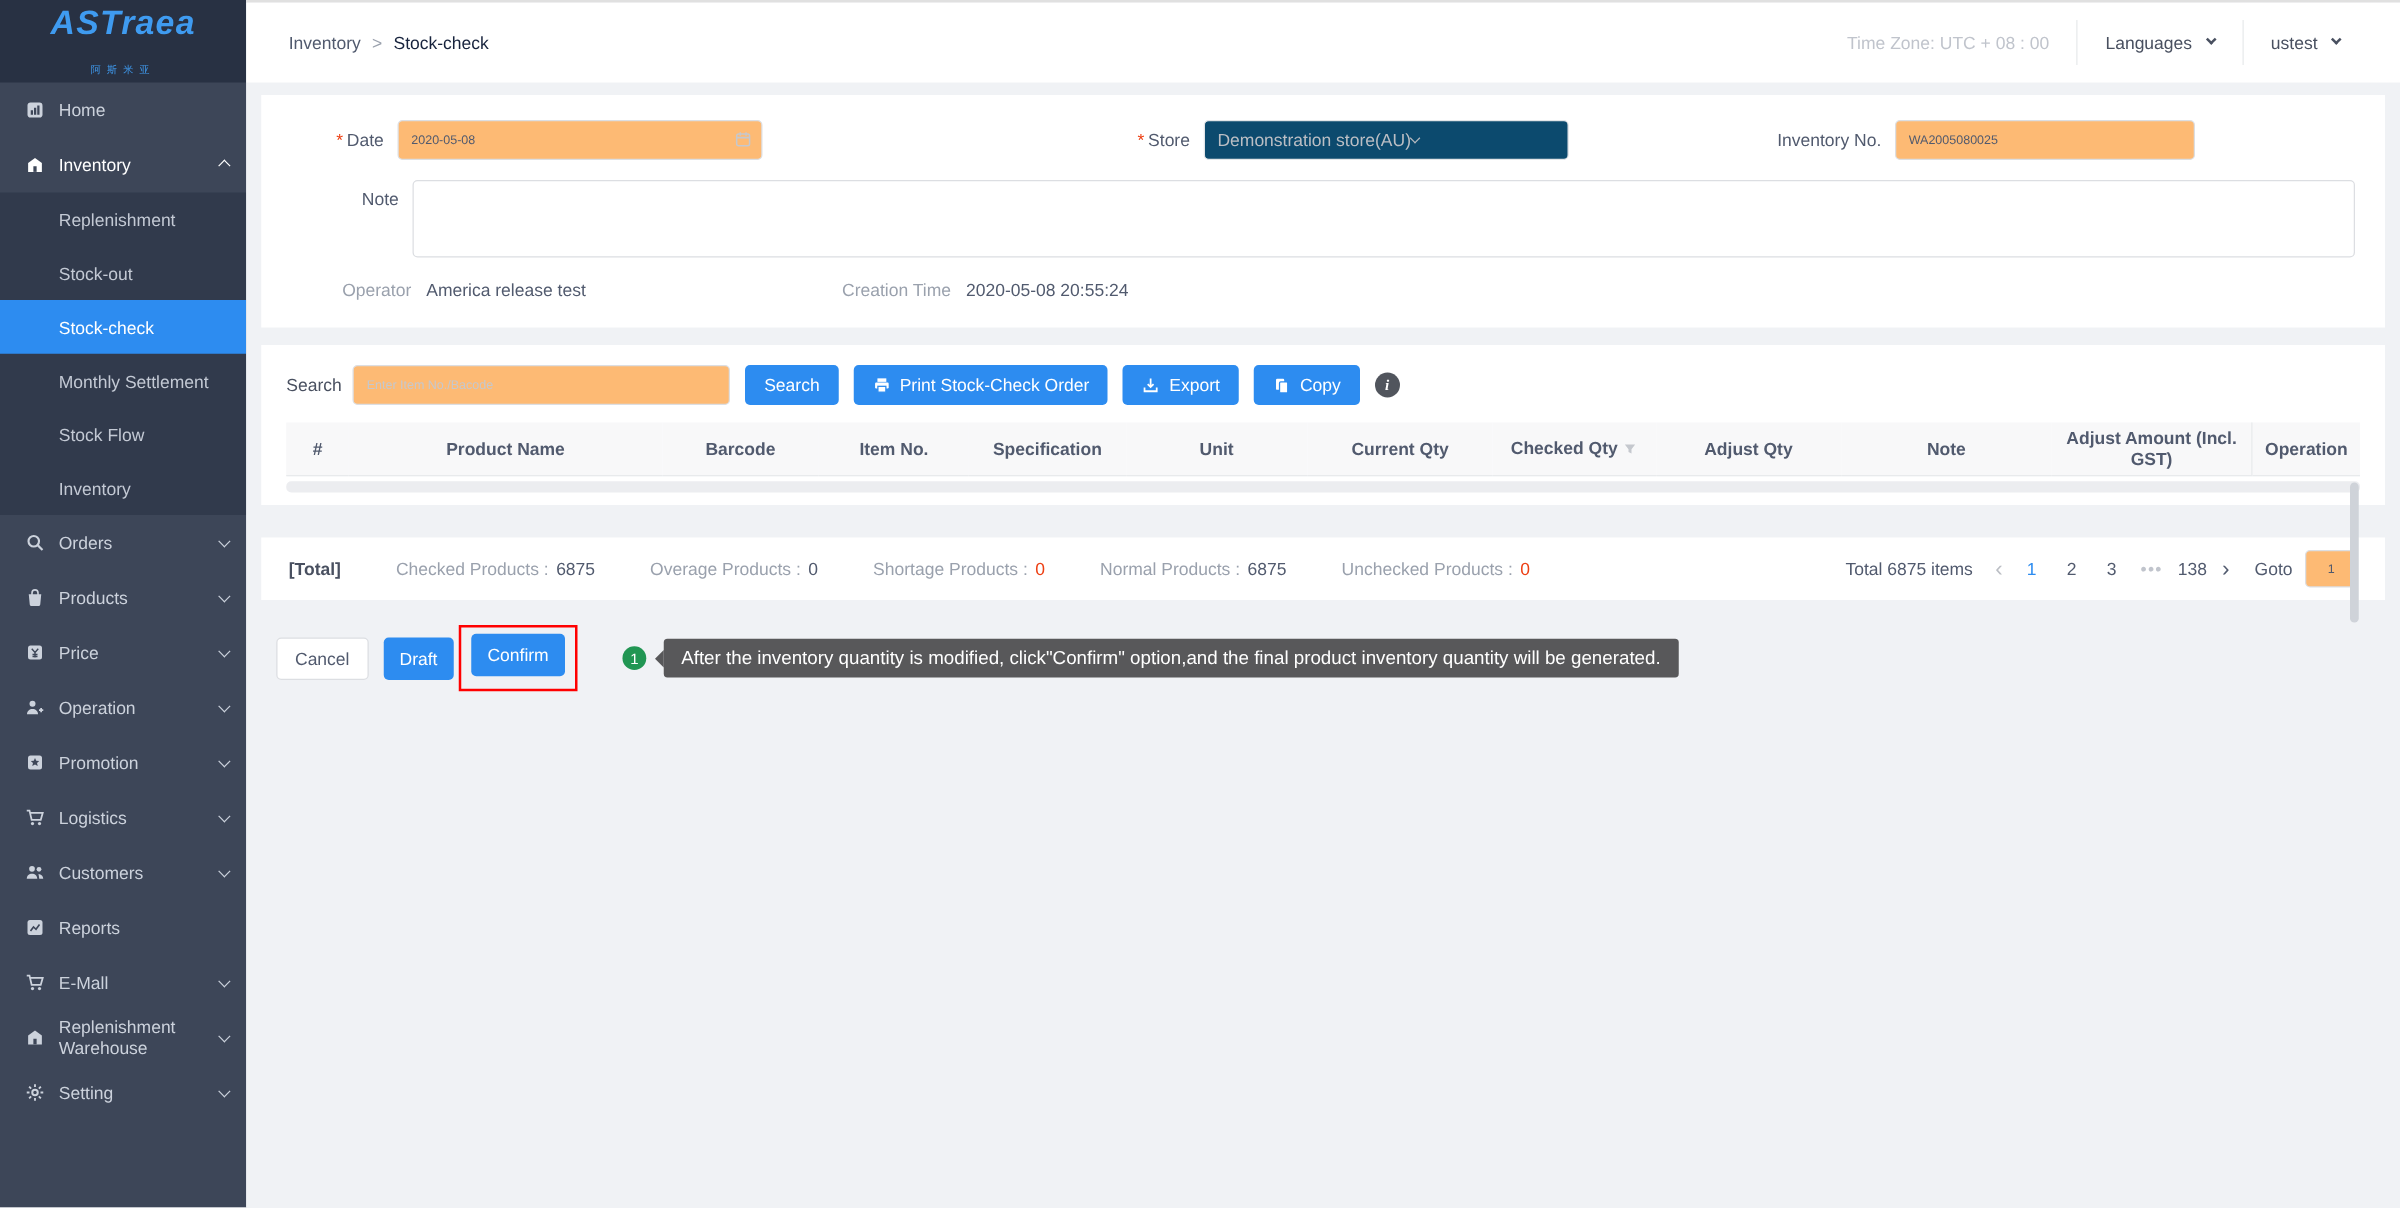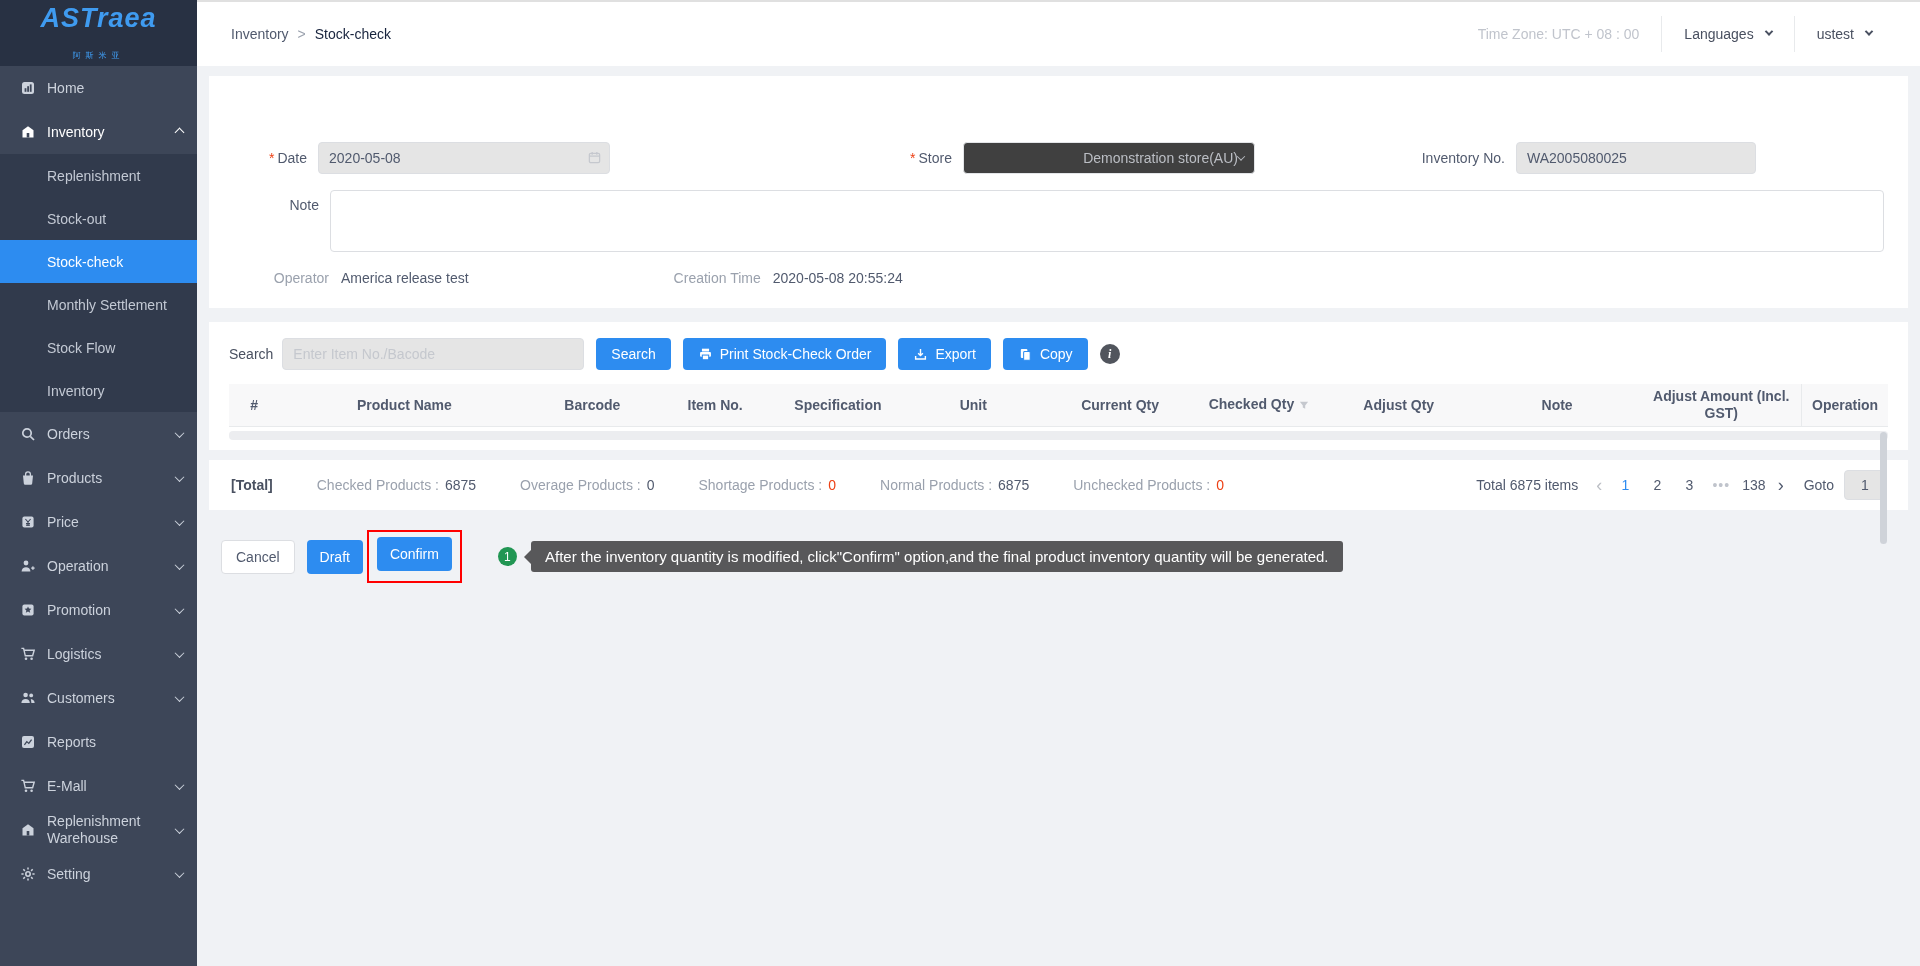--- a/index.html
+++ b/index.html
@@ -31,28 +31,28 @@
   .breadcrumb .sep { color:#9aa1ad; }
   .breadcrumb .current { color:#17233d; }
   .topbar-right { display:flex; align-items:center; height:100%; }
   .tz { color:#c0c4cc; padding-right:22px; }
   .top-dd { display:flex; align-items:center; gap:12px; padding:0 22px; height:36px; border-left:1px solid #e8eaec; cursor:pointer; color:#495060; }
   .top-dd .chev { width:6px; height:6px; border-width:2px; margin-top:-3px; }
 
   
   .form-card { background:#fff; margin:10px 12px 0; padding:20px 24px 22px; flex:0 0 auto; }
   .frow { display:flex; align-items:center; }
-  .fg { display:flex; align-items:center;margin-top:46px; }
+  .fg { display:flex; align-items:center; }
   .flabel { color:#515a6e; text-align:right; margin-right:11px; white-space:nowrap; }
   .req { color:#ed4014; margin-right:3px; }
-  .inp { height:32px; border:1px solid #dcdee2; border-radius:4px; padding:0 10px; font-size:14px; color:#515a6e; font-family:"Liberation Sans",sans-serif; outline:none; background:#e5e5e5; }
+  .inp { height:32px; border:1px solid #dcdee2; border-radius:4px; padding:0 10px; font-size:10px; color:#515a6e; font-family:"Liberation Sans",sans-serif; outline:none; background:#fdba74; }
   .date-wrap { position:relative; width:292px; }
   .date-wrap .inp { width:100%; padding-right:30px; }
   .date-wrap .cal { position:absolute; right:8px; top:8px; }
-  .select { width:292px; height:32px; background:#404040; border:1px solid #e3e5e8; border-radius:4px; display:flex; align-items:center; justify-content:flex-end; padding:0 10px; color:#bbbec4; cursor:not-allowed; }
+  .select { width:292px; height:32px; background:#0c4a6e; border:1px solid #e3e5e8; border-radius:4px; display:flex; align-items:center; justify-content:flex-start; padding:0 10px; color:#bbbec4; cursor:not-allowed; }
   .select .chev { border-color:#b6b9bf; width:6px; height:6px; }
   .fg-date { margin-left:36px; }
   .fg-store { margin-left:300px; }
   .fg-inv { margin-left:auto; margin-right:128px; }
   .fg-inv .inp { width:240px; }
   .note-row { margin-top:16px; align-items:flex-start; }
   .note-row .flabel { margin-left:36px; width:50px; margin-top:7px; }
   .note-ta { flex:1; height:62px; border:1px solid #dcdee2; border-radius:4px; resize:none; padding:6px 10px; font-family:"Liberation Sans",sans-serif; font-size:14px; outline:none; }
   .meta-row { margin-top:18px; }
   .mlabel { color:#9aa1ad; margin-left:36px; width:60px; text-align:right; }
@@ -69,21 +69,21 @@
   .info-circle { width:20px; height:20px; border-radius:50%; background:#51555d; color:#fff; display:inline-flex; align-items:center; justify-content:center; font-size:12px; font-style:italic; font-weight:bold; margin-left:12px; font-family:"Liberation Serif",serif; }
   .table-wrap { position:relative; }
   table { width:100%; border-collapse:collapse; table-layout:fixed; }
   thead th { background:#f8f8f9; height:42px; font-weight:bold; color:#515a6e; font-size:14px; text-align:center; padding:4px 6px; border-bottom:1px solid #e8eaec; line-height:17px; }
   td.op, th.op { border-left:1px solid #e8eaec; }
   .funnel { margin-left:4px; vertical-align:-2px; }
   .vscroll { position:absolute; right:1px; top:48px; width:7px; height:112px; background:#cfd3d9; border-radius:4px; }
   .hscroll { height:9px; background:#ecedf0; border-radius:4px; margin-top:4px; }
 
   
-  .footer-bar { background:#fff; margin:10px 12px 0; height:50px; display:flex; align-items:center; justify-content:space-between; padding:0 22px; flex:0 0 50px; }
+  .footer-bar { background:#fff; margin:26px 12px 0; height:50px; display:flex; align-items:center; justify-content:space-between; padding:0 22px; flex:0 0 50px; }
   .totals { display:flex; align-items:center; }
   .total-label { color:#495060; font-weight:bold; }
   .sum-item { margin-left:44px; color:#9aa1ad; }
   .sum-item .v { color:#515a6e; margin-left:6px; }
   .sum-item .v.red { color:#ed4014; }
   .pagination { display:flex; align-items:center; gap:10px; color:#515a6e; }
   .pg-total { margin-right:6px; }
   .pg-arrow { color:#bbbec4; font-size:18px; cursor:pointer; padding:0 2px; line-height:1; }
   .pg-arrow.next { color:#515a6e; }
   .page { min-width:22px; text-align:center; cursor:pointer; }

